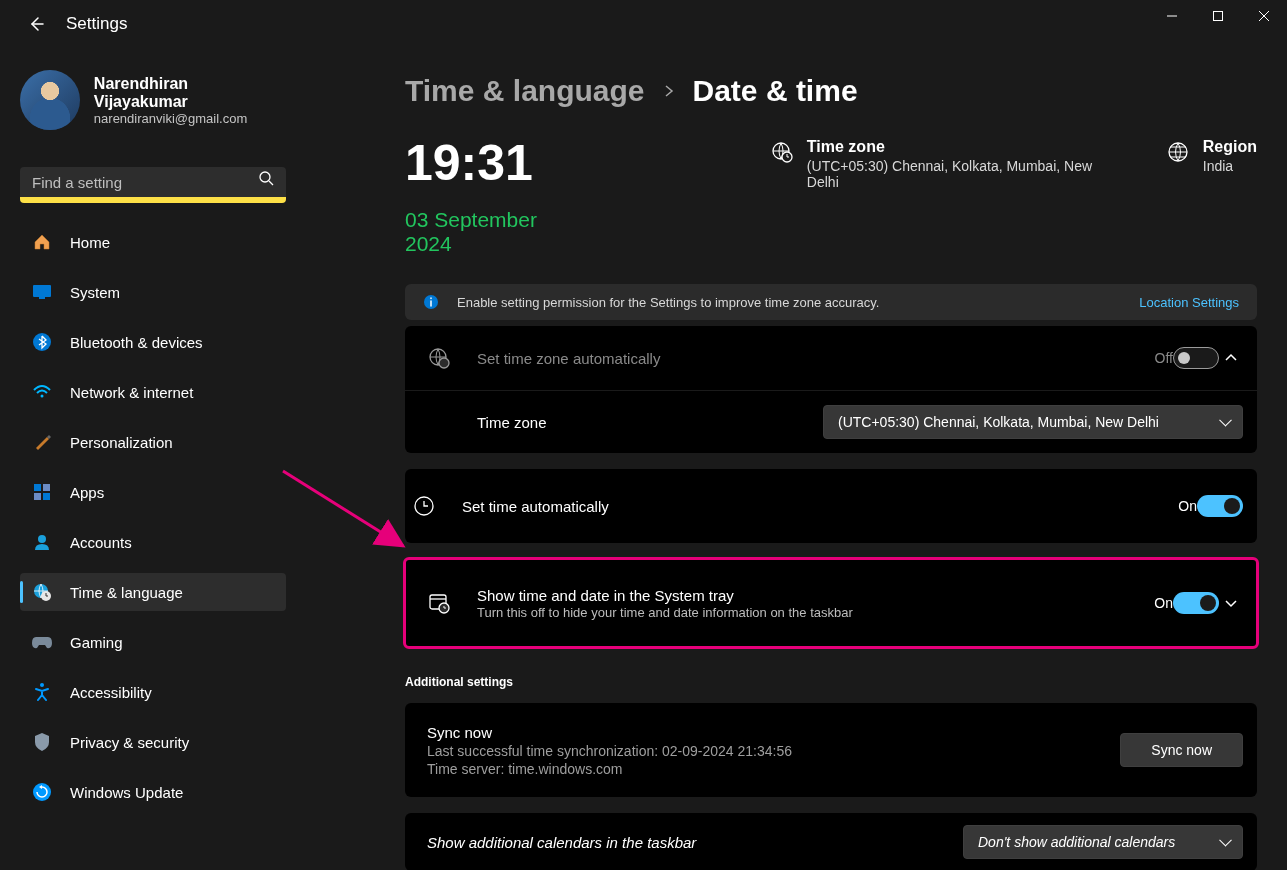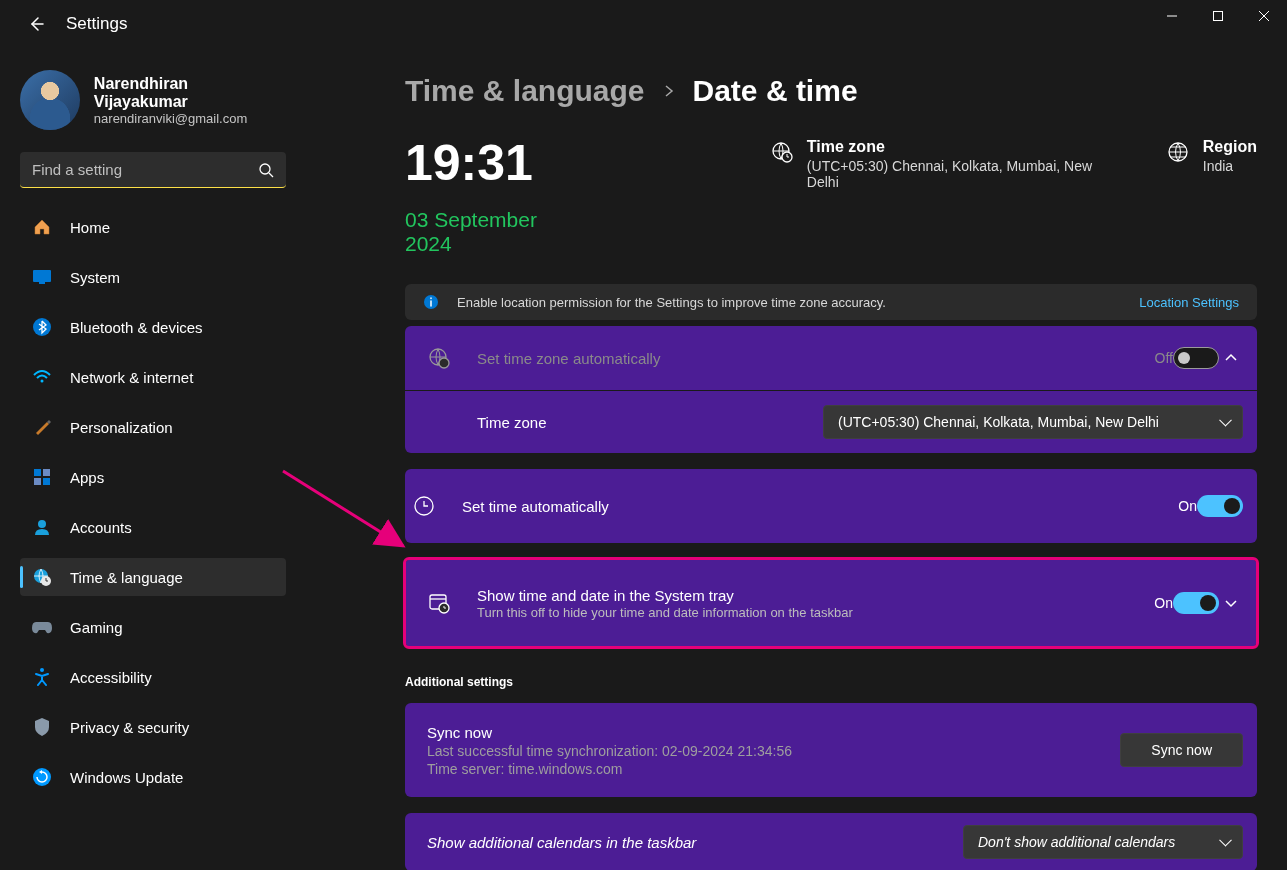--- a/index.html
+++ b/index.html
@@ -19,21 +19,21 @@
 
   
   .user-block { display: flex; align-items: center; gap: 14px; margin-top: 22px; margin-bottom: 22px; }
   .avatar { width: 60px; height: 60px; border-radius: 50%; background: linear-gradient(135deg,#3b6fa8 0%,#1e3a5f 100%); position: relative; overflow: hidden; }
   .avatar::after { content:""; position:absolute; inset:0; background: radial-gradient(circle at 50% 35%, #e8c9a0 0 18%, transparent 19%), radial-gradient(circle at 50% 80%, #2c5a8f 0 35%, transparent 36%); }
   .user-name { font-size: 16px; font-weight: 600; color: #fff; }
   .user-email { font-size: 13px; color: #c5c5c5; }
 
   
   .search-box { position: relative; margin-bottom: 20px; }
-  .search-box input { width: 100%; height: 36px; background: #2d2d2d; border: none; border-bottom: 1px solid #fde047; border-radius: 4px; padding: 0 40px 0 12px; color: #fff; font-size: 15px; }
+  .search-box input { width: 100%; height: 36px; background: #2d2d2d; border: none; border-bottom: 6px solid #fde047; border-radius: 4px; padding: 0 40px 0 12px; color: #fff; font-size: 15px; margin-top: 15px; }
   .search-box input::placeholder { color: #bfbfbf; }
   .search-box .search-icon { position: absolute; right: 12px; top: 50%; transform: translateY(-50%); }
 
   
   .nav-list { list-style: none; }
   .nav-item { display: flex; align-items: center; gap: 18px; height: 38px; padding-left: 12px; border-radius: 4px; cursor: pointer; font-size: 15px; color: #fff; margin-bottom: 12px; }
   .nav-item.active { background: #2d2d2d; position: relative; }
   .nav-item.active::before { content:""; position:absolute; left:0; top:8px; bottom:8px; width:3px; background:#4cc2ff; border-radius:2px; }
   .nav-icon { width: 20px; height: 20px; display: flex; align-items: center; justify-content: center; font-size: 16px; }
 
@@ -55,21 +55,21 @@
   .region-block .value { font-size: 14px; color: #d8d8d8; margin-top: 2px; }
   .header-icon { width: 22px; height: 22px; margin-top: 3px; color: #fff; flex-shrink: 0; }
 
   
   .tip-bar { background: #2b2b2b; border-radius: 6px; padding: 10px 18px 10px 18px; display: flex; align-items: center; font-size: 13px; margin-bottom: 6px; }
   .tip-bar .info-icon { width: 16px; height: 16px; margin-right: 18px; flex-shrink: 0; }
   .tip-bar .tip-text { color: #d8d8d8; }
   .tip-bar .tip-link { margin-left: auto; color: #4cc2ff; cursor: pointer; }
 
   
-  .card { background: #4c1d95; border-radius: 6px; margin-bottom: 6px; }
+  .card { background: #000000; border-radius: 6px; margin-bottom: 6px; }
   .card-inner { display: flex; align-items: center; min-height: 64px; padding: 12px 14px 12px 22px; }
   .card .left-icon { width: 24px; margin-right: 26px; display: flex; align-items: center; justify-content: center; color: #fff; flex-shrink: 0; }
   .card .setting-title { font-size: 15px; color: #fff; }
   .card .setting-sub { font-size: 13px; color: #bdbdbd; margin-top: 1px; }
   .card .right-area { margin-left: auto; display: flex; align-items: center; gap: 0; }
   .toggle-label { font-size: 14px; color: #fff; }
   .toggle { width: 46px; height: 22px; border-radius: 11px; position: relative; }
   .toggle.off { background: #1a1a1a; border: 1px solid #9b9b9b; }
   .toggle.off::after { content:""; position:absolute; width:12px; height:12px; background:#c9c9c9; border-radius:50%; top:4px; left:4px; }
   .toggle.on { background: #4cc2ff; }
@@ -308,21 +308,21 @@
       </div>
     </div>
 
     <div class="tip-bar">
       <span class="info-icon">
         <svg width="16" height="16" viewBox="0 0 16 16">
             <circle cx="8" cy="8" r="7" fill="#0078d4"></circle>
             <path d="M8 4 V4.5 M8 7 V12" stroke="#fff" stroke-width="1.5" stroke-linecap="round"></path>
           </svg>
       </span>
-      <span class="tip-text">Enable location permission for the Settings to improve time zone accuracy.</span>
+      <span class="tip-text">Enable setting permission for the Settings to improve time zone accuracy.</span>
       <span class="tip-link">Location Settings</span>
     </div>
 
     <div class="card">
       <div class="card-inner">
         <span class="left-icon">
           <svg width="22" height="22" viewBox="0 0 22 22">
               <circle cx="10" cy="10" r="8" stroke="#999" stroke-width="1.3" fill="none"></circle>
               <path d="M10 2 Q14 10 10 18 Q6 10 10 2 M2 10 H18" stroke="#999" stroke-width="1" fill="none"></path>
               <circle cx="16" cy="16" r="5" fill="#2b2b2b" stroke="#999" stroke-width="1.3"></circle>

